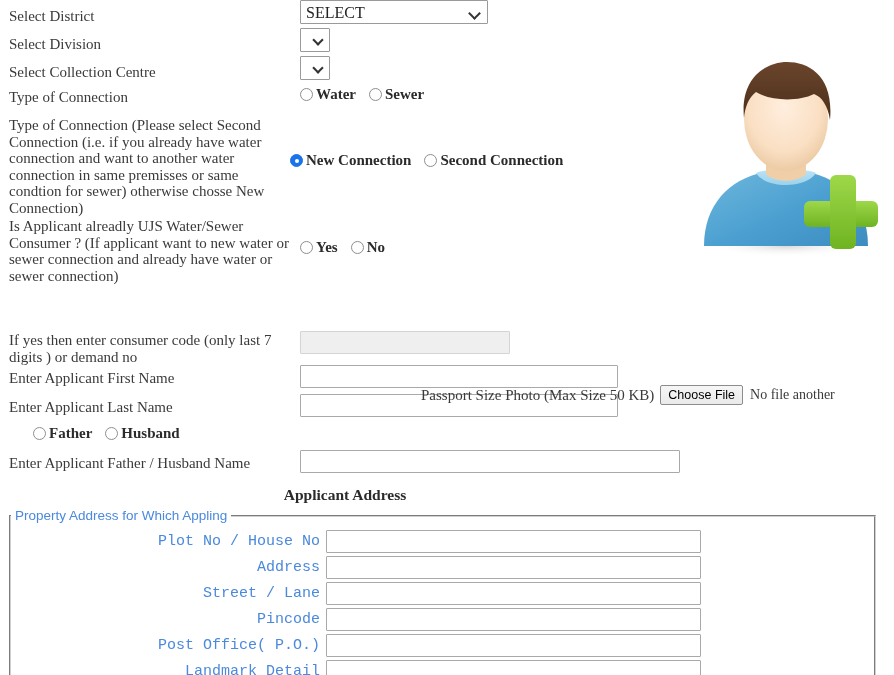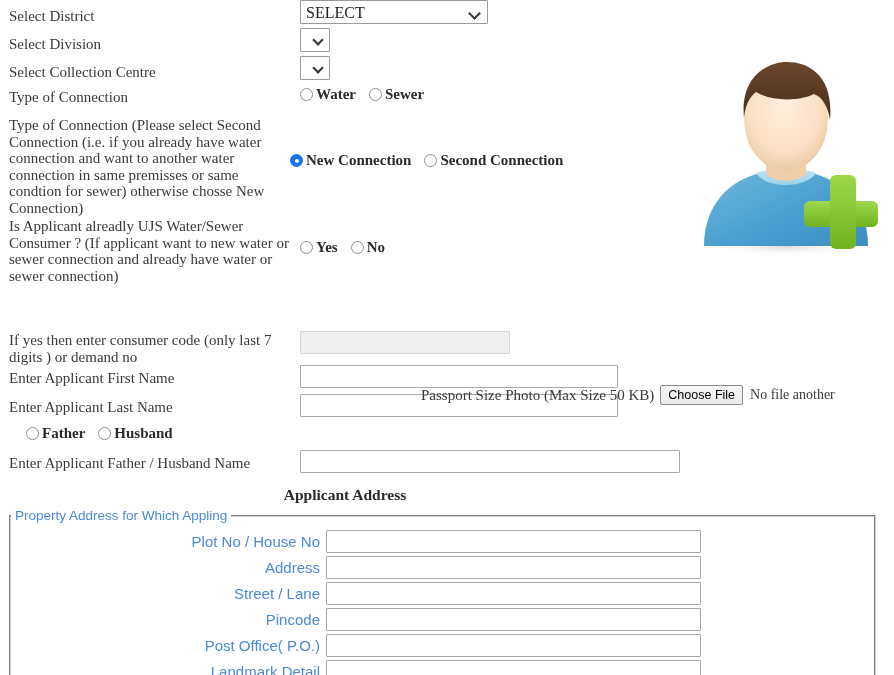--- a/index.html
+++ b/index.html
@@ -242,21 +242,21 @@
     display: flex;
     align-items: center;
     height: 26px;
   }
   .addr-label {
     width: 315px;
     flex: 0 0 315px;
     text-align: right;
     padding-right: 6px;
     box-sizing: border-box;
-    font-family: Liberation Sans, sans-serif;
+    font-family: Liberation Mono, monospace;
     font-size: 15px;
     color: #4a89dc;
   }
   .addr-input {
     width: 375px;
     height: 22px;
     border: 1px solid #a9a9a9;
     background: #fff;
     box-sizing: border-box;
     font-family: "Liberation Serif", "DejaVu Serif", serif;
@@ -419,21 +419,21 @@
   </div>
 
   <div class="row r-last">
     <div class="lbl-col lbl-last">Enter Applicant Last Name</div>
     <div class="ctl-col">
       <input type="text" class="inp-name" value="" style="">
     </div>
   </div>
 
   <div class="row r-fh-radio">
-    <div class="lbl-col" style="padding-left:26px;padding-top:3px;">
+    <div class="lbl-col" style="padding-left:33px;padding-top:3px;">
       <span class="radio-group">
         <label class="radio-item">
           <span class="rdo"></span>
           <span class="rdo-label">Father</span>
         </label>
         <label class="radio-item">
           <span class="rdo"></span>
           <span class="rdo-label">Husband</span>
         </label>
       </span>

